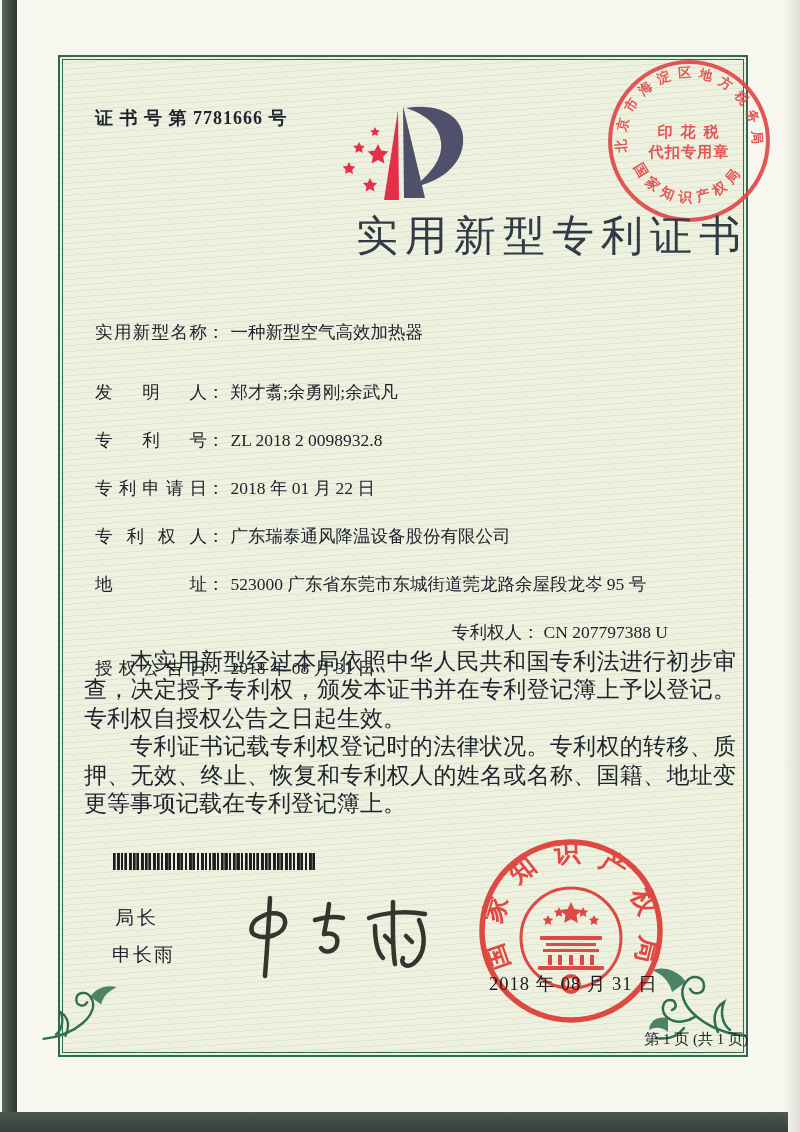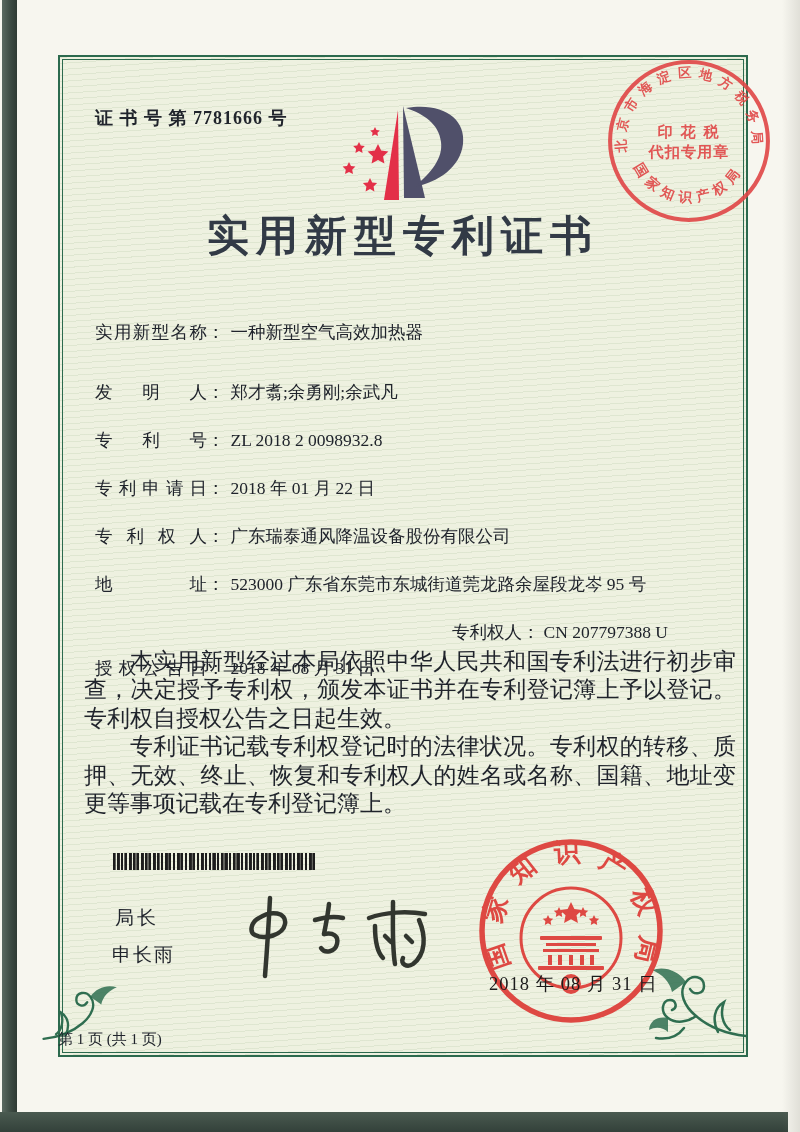--- a/index.html
+++ b/index.html
@@ -20,42 +20,42 @@
   .right-edge{position:absolute;right:0;top:0;width:18px;height:1132px;
     background:linear-gradient(90deg,rgba(0,0,0,0),rgba(120,120,110,.18));}
   
   .frame{position:absolute;left:58px;top:55px;width:690px;height:1002px;
     border:2px solid #2c6a4e;
     background-color:#eef1e0;
     background-image:repeating-linear-gradient(176deg,rgba(110,150,95,.12) 0 1px,transparent 1px 6px);}
   .frame::after{content:"";position:absolute;inset:2px;border:1px solid #2c6a4e;}
   
   .cert-number{position:absolute;left:95px;top:106px;font-size:18px;letter-spacing:1px;font-weight:bold;}
-  .title{position:absolute;left:58px;top:208px;width:690px;text-align:center;
-    font-size:42px;font-weight:700;letter-spacing:7px;color:#323a46;}
+  .title{position:absolute;left:58px;top:208px;width:690px;text-align:right;
+    font-size:42px;font-weight:400;letter-spacing:7px;color:#323a46;}
   .field-row{position:absolute;left:95px;font-size:17.5px;white-space:nowrap;}
   .flabel{display:inline-block;width:112px;text-align:justify;text-align-last:justify;vertical-align:bottom;}
   .fcolon{display:inline-block;margin-right:6px;}
   .grant-no{position:absolute;left:452px;top:620px;font-size:17.5px;white-space:nowrap;}
   .grant-no .fcolon{margin-right:4px;}
   .body-text{position:absolute;left:84px;top:648px;width:652px;font-size:23px;
     line-height:28.4px;text-align:justify;color:#1f232b;}
   .body-text p{text-indent:2em;}
   .barcode{position:absolute;left:113px;top:853px;width:202px;height:17px;
     background:
       repeating-linear-gradient(90deg,#1c1c1c 0 2px,transparent 2px 4px),
       repeating-linear-gradient(90deg,#2a2a2a 0 1px,transparent 1px 6px),
       repeating-linear-gradient(90deg,rgba(40,40,40,.7) 0 3px,transparent 3px 11px);}
   .position-label{position:absolute;left:115px;top:905px;font-size:19px;letter-spacing:3px;}
   .signer-name{position:absolute;left:112px;top:942px;font-size:19px;letter-spacing:2px;}
   .signature-svg{position:absolute;left:225px;top:888px;}
   .seal-svg{position:absolute;left:476px;top:836px;opacity:.92;}
   .stamp-svg{position:absolute;left:603px;top:55px;opacity:.9;}
   .seal-date{position:absolute;left:489px;top:971px;font-size:18.5px;letter-spacing:1px;color:#1b1b1b;}
-  .page-indicator{position:absolute;left:58px;top:1030px;width:690px;text-align:left;font-size:15px;}
+  .page-indicator{position:absolute;left:58px;top:1030px;width:690px;text-align:right;font-size:15px;}
   .logo-svg{position:absolute;left:330px;top:102px;}
   .ornament{position:absolute;}
   .ornament.br{left:648px;top:958px;transform:scaleX(-1);}
   .ornament.bl{left:42px;top:978px;}
 </style>
 </head>
 <body>
 
 <div class="spine-left"></div>
 <div class="bottom-strip"></div>

